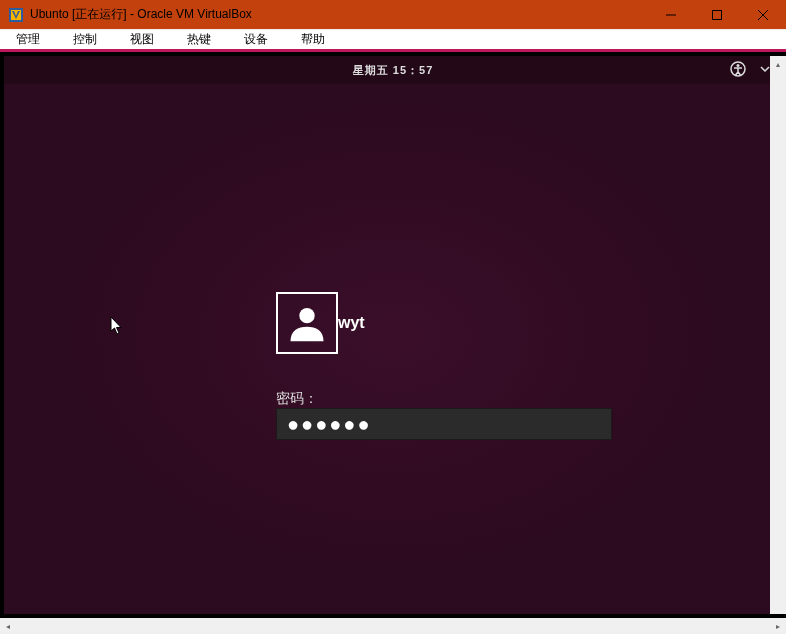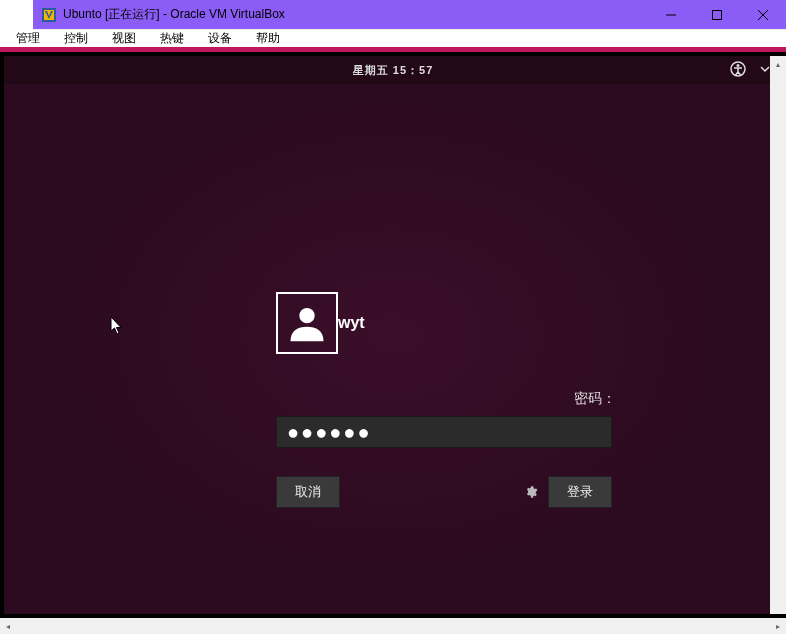--- a/index.html
+++ b/index.html
@@ -8,26 +8,25 @@
       font-size: 12px;
       background: #fff;
       width: 786px;
       height: 634px;
       overflow: hidden;
       position: relative;
     }
     
     .win-titlebar {
       height: 30px;
-      background: #8b5cf6;
+      background: #c2410c;
       display: flex;
       align-items: center;
       padding: 0 0 0 8px;
       border-bottom: 1px solid #eee;
-      margin-left: 33px;
     }
     .win-titlebar .vb-icon {
       width: 16px;
       height: 16px;
       margin-right: 6px;
       display: flex;
       align-items: center;
       justify-content: center;
     }
     .win-title {
@@ -48,22 +47,22 @@
       color: #000;
     }
     .win-btn svg { width: 10px; height: 10px; }
     
     .menubar {
       height: 22px;
       background: #fff;
       display: flex;
       align-items: center;
       padding: 0 8px;
-      gap: 8px;
-      border-bottom: 5px solid #be185d;
+      gap: 17px;
+      border-bottom: 3px solid #be185d;
     }
     .menu-item {
       font-size: 12px;
       color: #000;
       padding: 2px 8px;
       cursor: pointer;
     }
     
     .vm-viewport {
       background: #000;
@@ -125,22 +124,20 @@
     }
     .avatar svg { width: 44px; height: 44px; fill: #fff; }
     .username {
       font-size: 16px;
       font-weight: bold;
       color: #fff;
     }
     .pw-label {
       font-size: 14px;
       color: #ddd;
-      margin-bottom: 8px;
-      text-align: right;
     }
     .pw-input {
       width: 336px;
       height: 32px;
       background: #2b2b2b;
       border: 1px solid #1a1a1a;
       color: #fff;
       font-size: 20px;
       padding: 0 10px;
       letter-spacing: 2px;
@@ -274,30 +271,20 @@
         <div class="avatar">
           <svg viewBox="0 0 24 24">
               <circle cx="12" cy="8" r="4.2"></circle>
               <path d="M3 22 C3 16 7 14 12 14 C17 14 21 16 21 22 Z"></path>
             </svg>
         </div>
         <span class="username">wyt</span>
       </div>
       <div class="pw-label">密码：</div>
       <input class="pw-input" type="text" value="●●●●●●" style="">
-      <div class="btn-row">
-        <button class="ubtn">取消</button>
-        <div class="spacer"></div>
-        <span class="gear-small">
-          <svg width="14" height="14" viewBox="0 0 24 24" fill="#bbb">
-              <path d="M12 8a4 4 0 100 8 4 4 0 000-8zm9 4a7 7 0 00-.1-1.2l2.1-1.6-2-3.4-2.5 1a7 7 0 00-2-1.2L16 2h-4l-.5 2.6a7 7 0 00-2 1.2l-2.5-1-2 3.4 2.1 1.6A7 7 0 007 12c0 .4 0 .8.1 1.2L5 14.8l2 3.4 2.5-1a7 7 0 002 1.2L12 22h4l-.5-2.6a7 7 0 002-1.2l2.5 1 2-3.4-2.1-1.6c.1-.4.1-.8.1-1.2z"></path>
-            </svg>
-        </span>
-        <button class="ubtn">登录</button>
-      </div>
     </div>
 
     <span class="cursor">
       <svg width="14" height="20" viewBox="0 0 14 20">
           <path d="M1 1 L1 15 L4.5 12 L7 18 L9 17 L6.5 11.5 L11 11.5 Z" fill="#fff" stroke="#000" stroke-width="1"></path>
         </svg>
     </span>
 
   </div>
 

